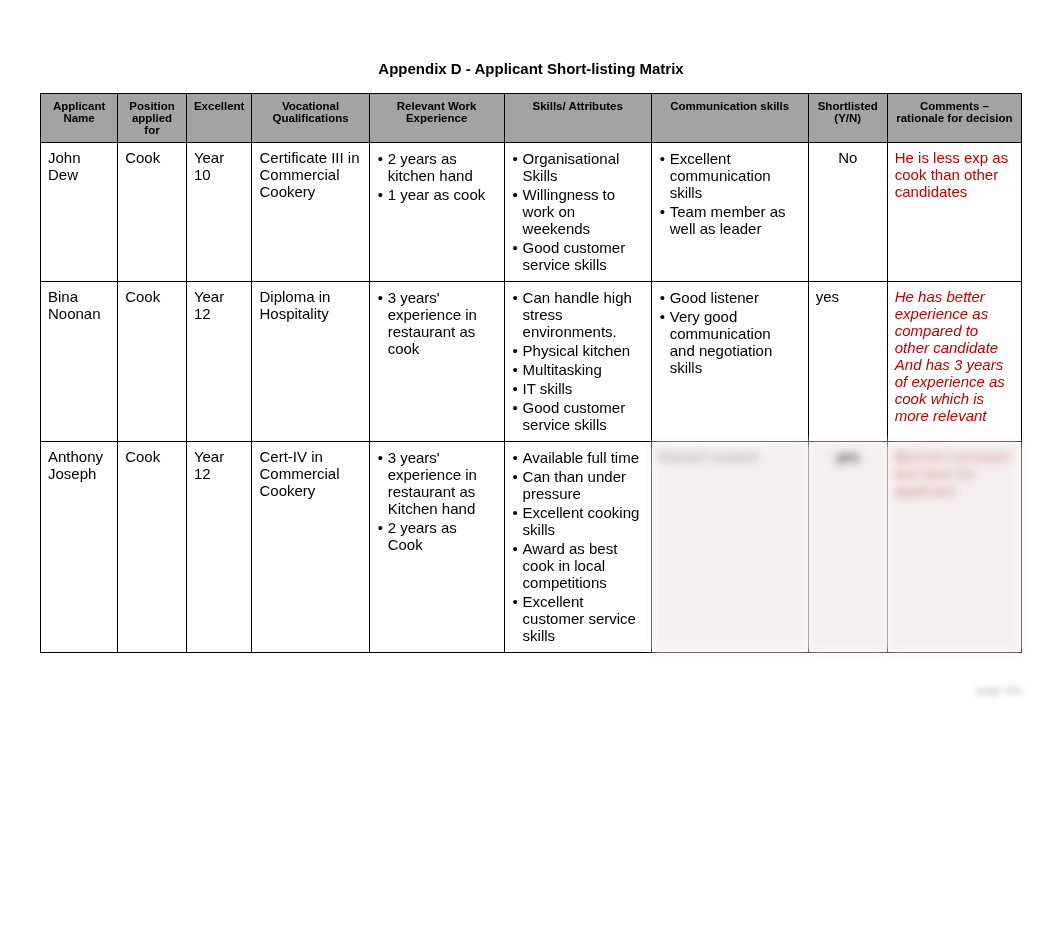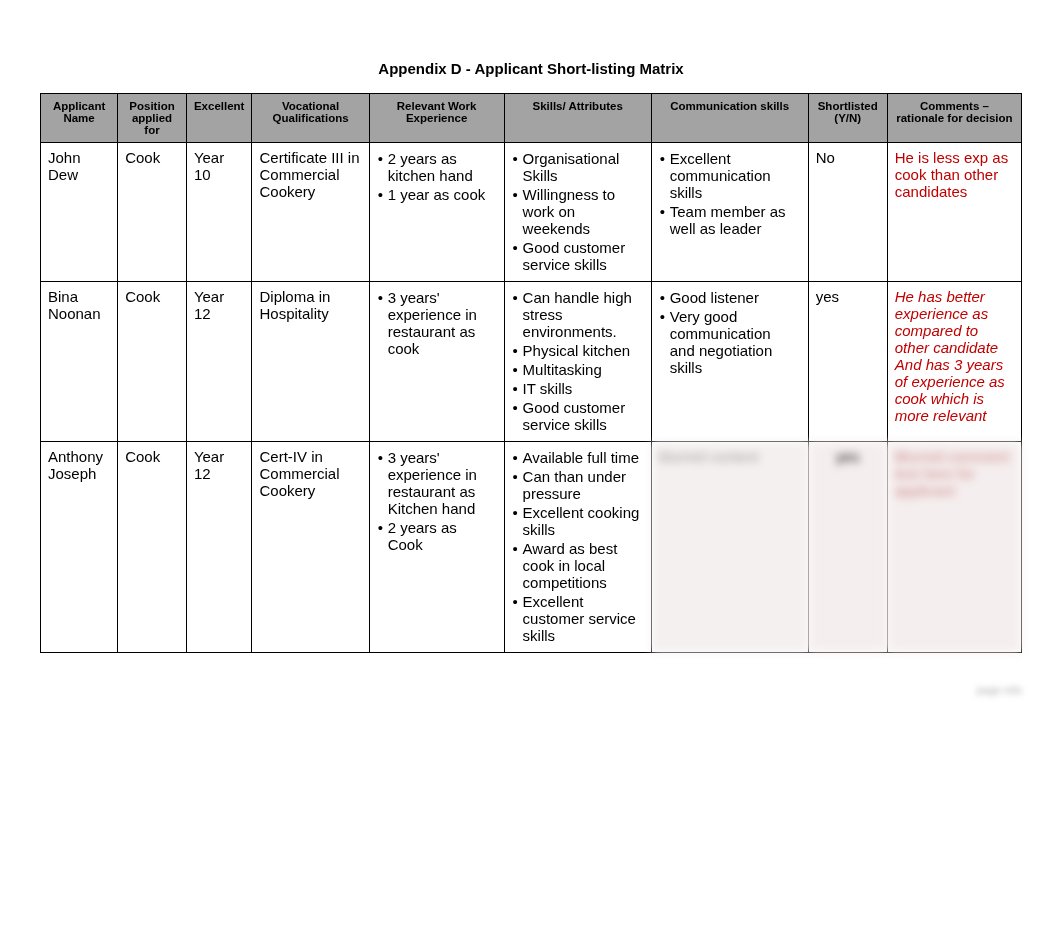--- a/index.html
+++ b/index.html
@@ -93,21 +93,21 @@
               <li>Willingness to work on weekends</li>
               <li>Good customer service skills</li>
             </ul>
           </td>
           <td>
             <ul class="bullet-list">
               <li>Excellent communication skills</li>
               <li>Team member as well as leader</li>
             </ul>
           </td>
-          <td style="">No</td>
+          <td style="text-align: center;">No</td>
           <td><span style="color: rgb(192, 0, 0);"><span>He is less exp as cook than other candidates</span></span></td>
         </tr>
         <tr>
           <td>Bina Noonan</td>
           <td>Cook</td>
           <td>Year 12</td>
           <td>Diploma in Hospitality</td>
           <td>
             <ul class="bullet-list">
               <li>3 years' experience in restaurant as cook</li>

